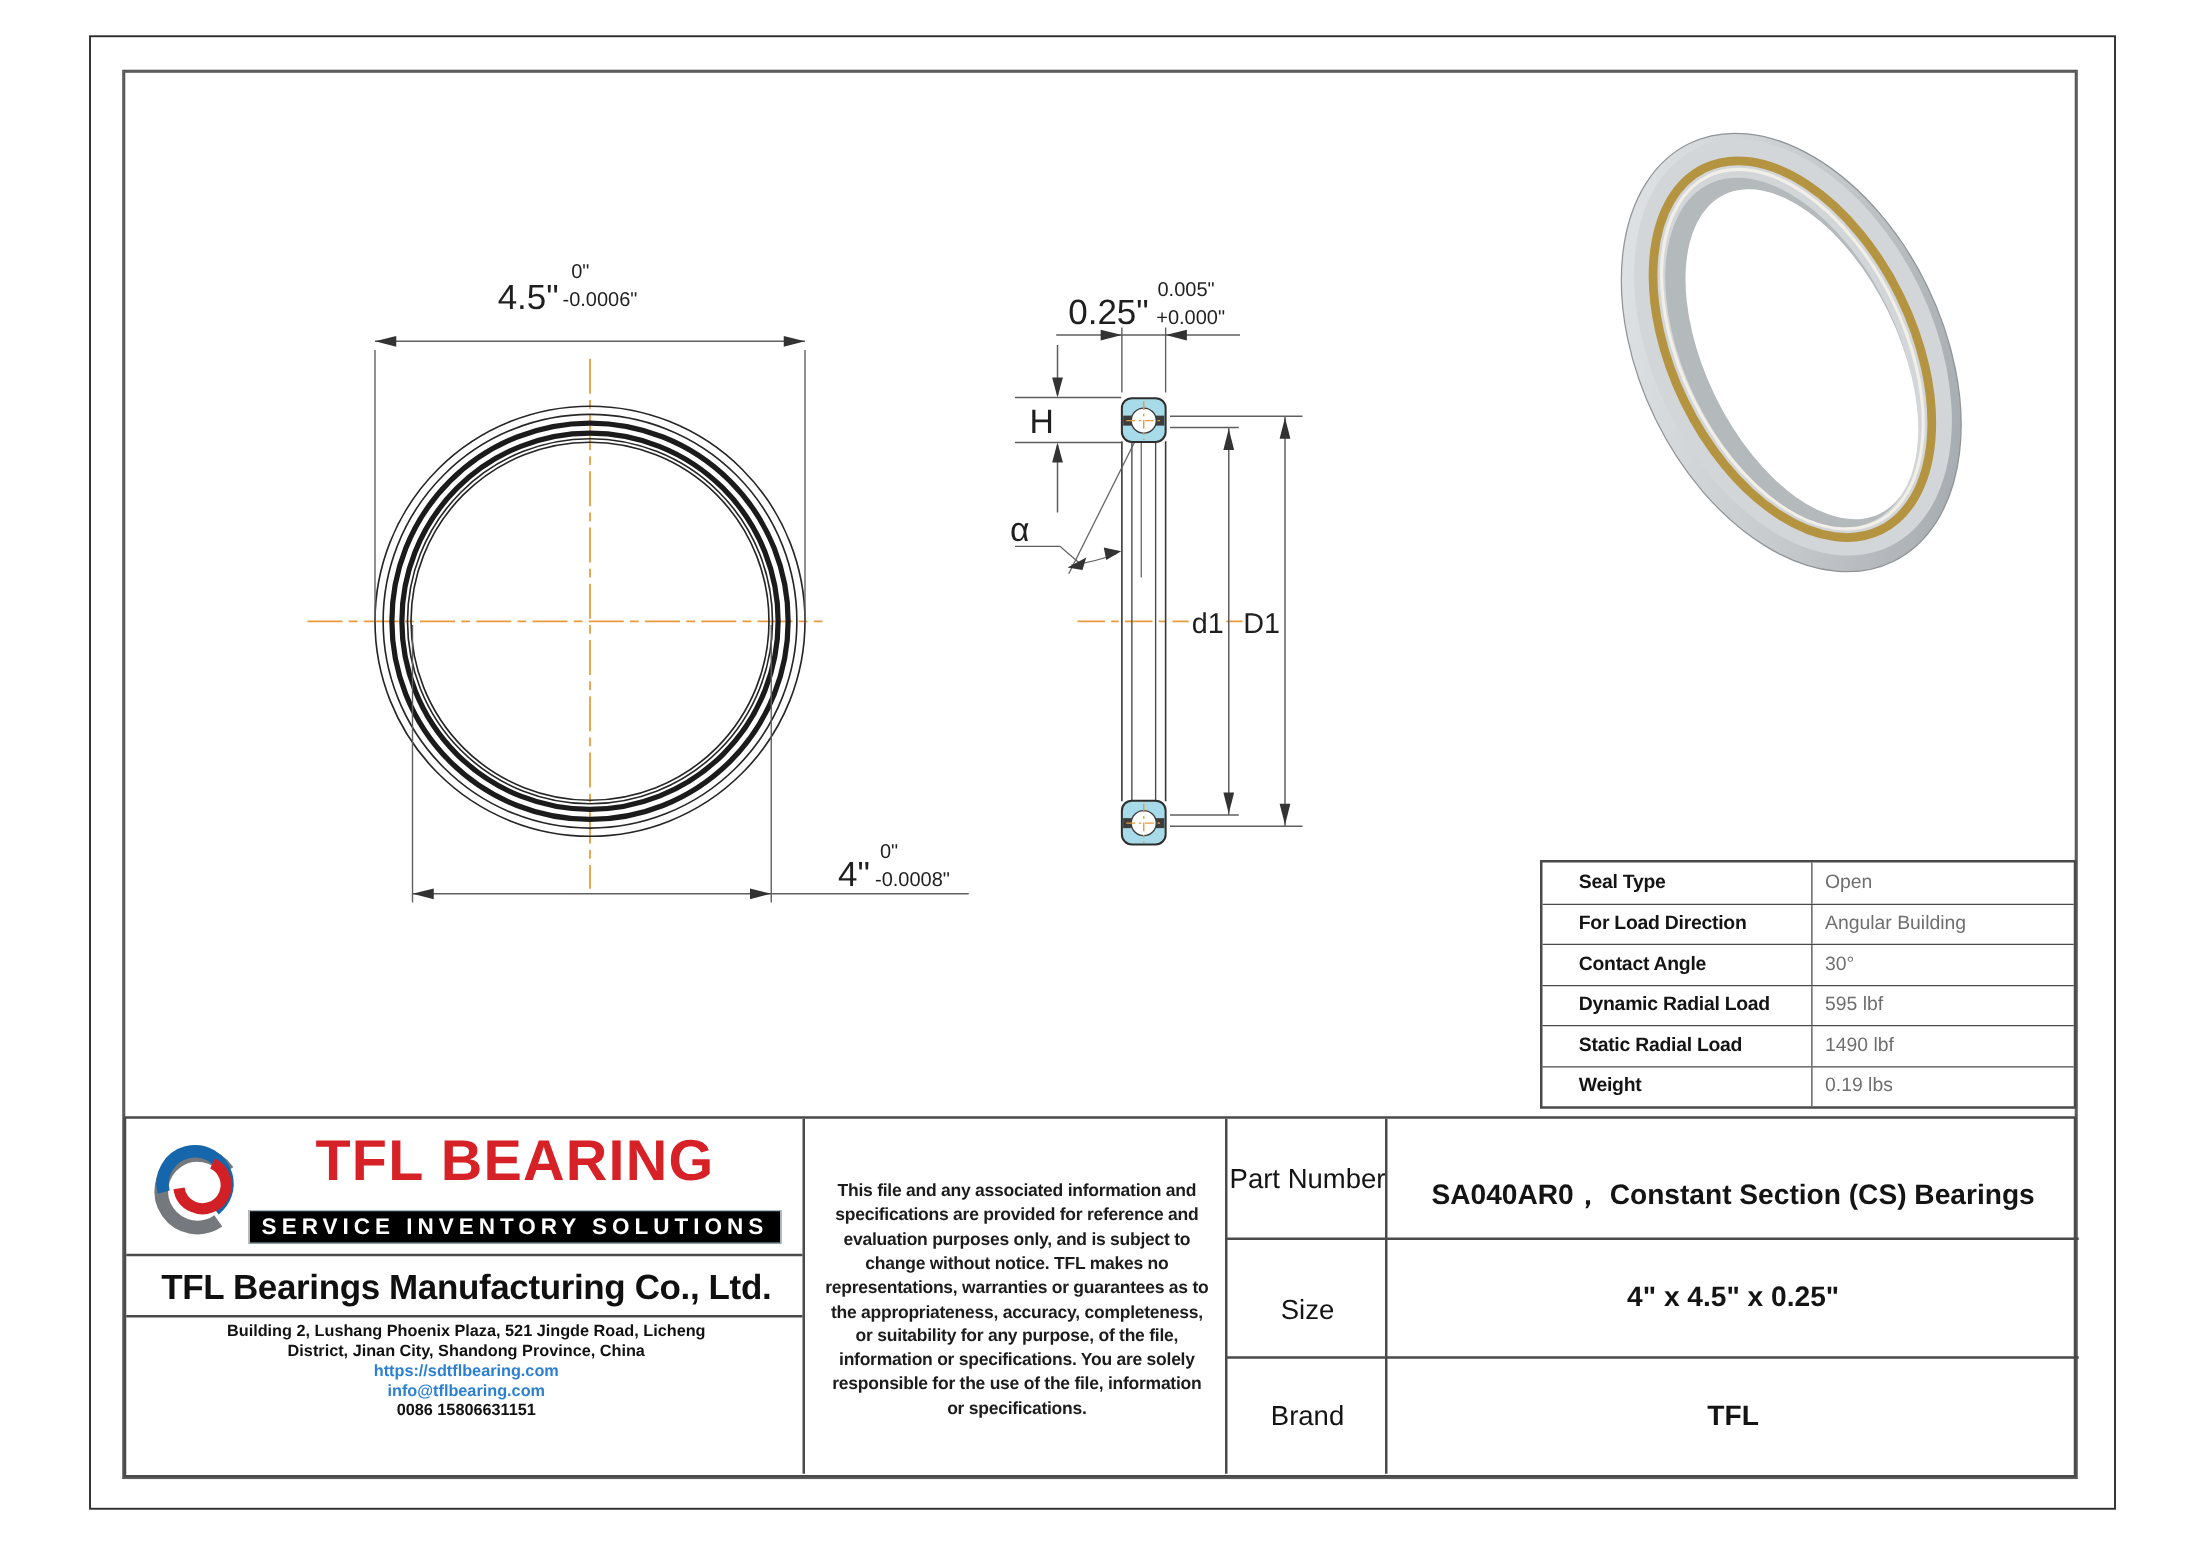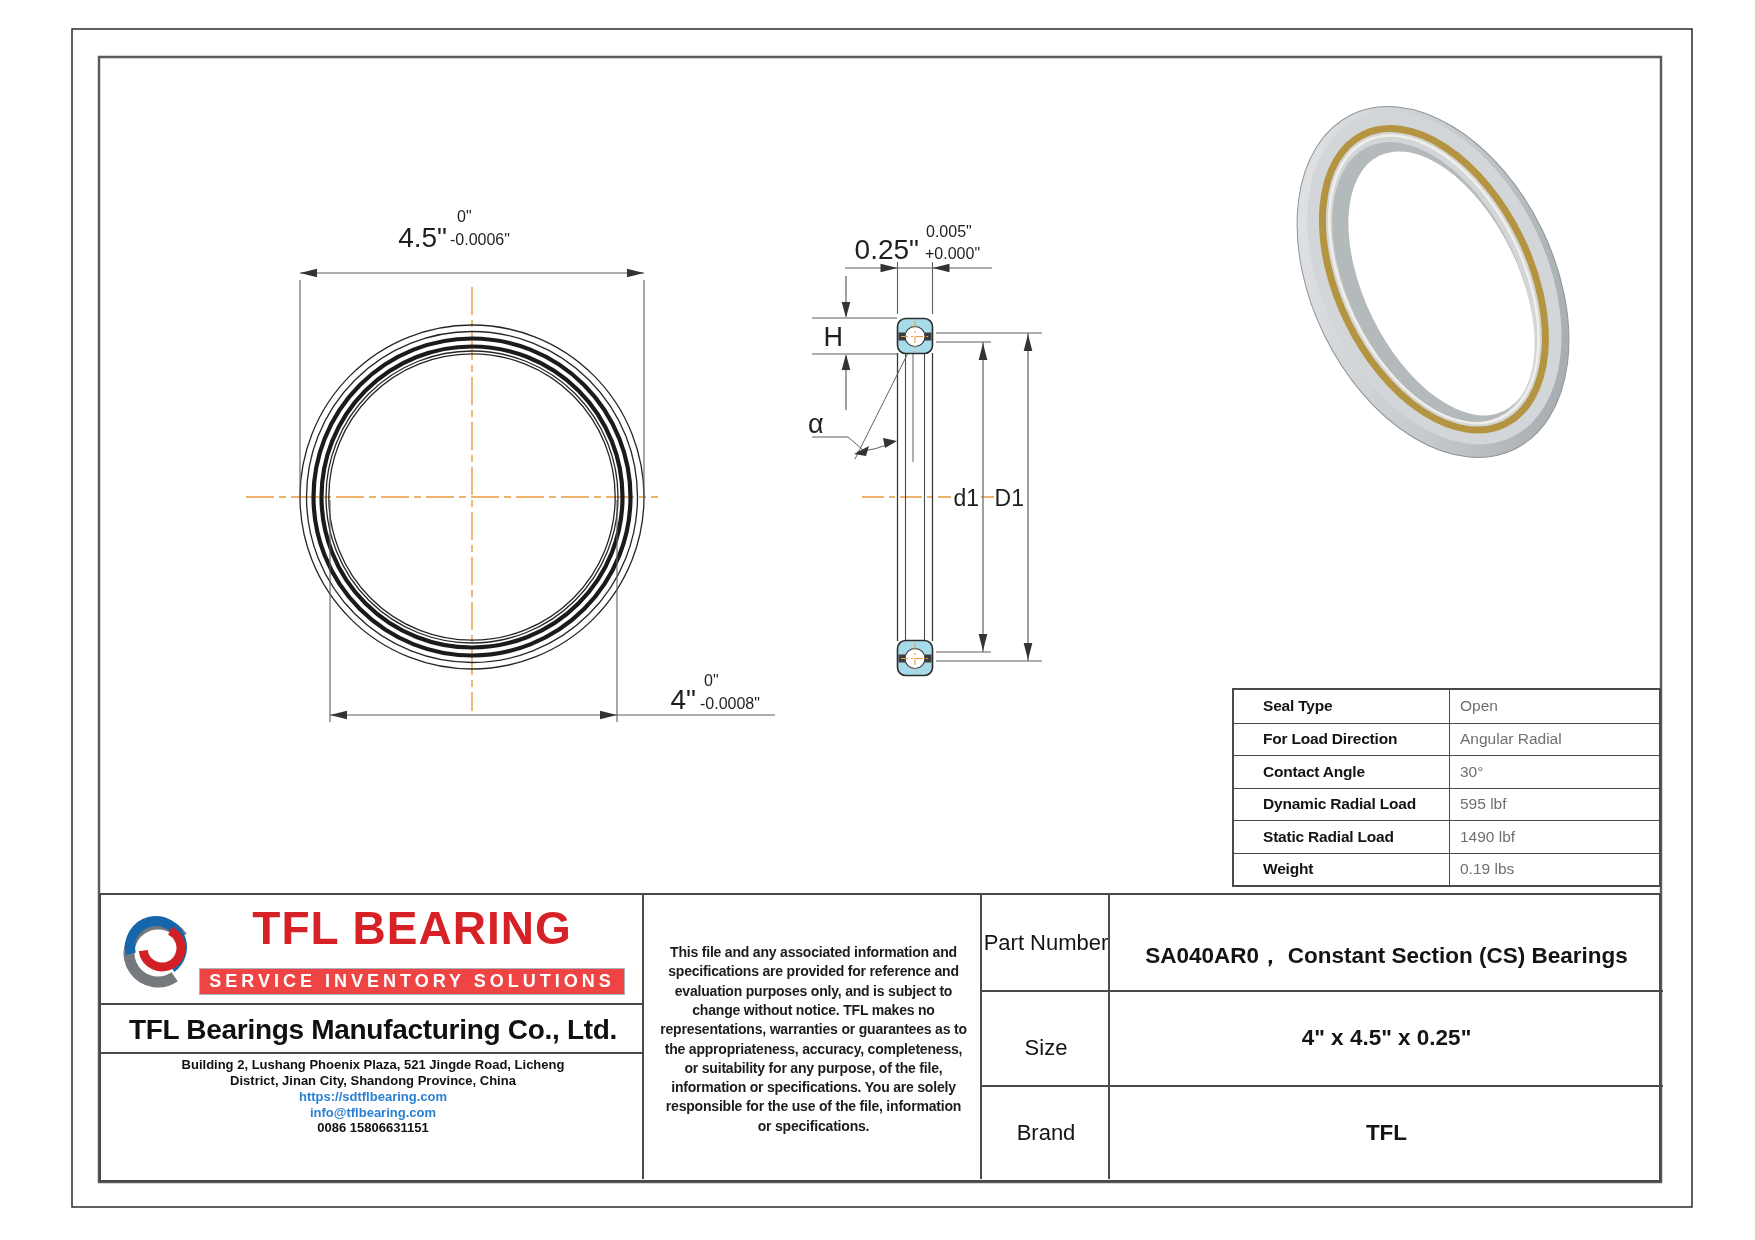--- a/index.html
+++ b/index.html
@@ -20,21 +20,21 @@
   
   .title-block{position:absolute;left:99px;top:893px;width:1562px;height:289px;
     border:2.5px solid #4a4a4a;box-sizing:border-box;}
   .tb-line{position:absolute;background:#4a4a4a;}
   .tb-cell{position:absolute;box-sizing:border-box;}
 
   .logo-wrap{left:0;top:0;width:544px;height:110px;display:flex;align-items:center;
     justify-content:center;}
   .logo-text-col{display:flex;flex-direction:column;align-items:center;}
   .logo-title{font-size:46px;font-weight:bold;color:#d62127;letter-spacing:1px;line-height:1;}
-  .logo-tagline{margin-top:17px;background:#ef4444;color:#fff;font-weight:bold;font-size:18px;
+  .logo-tagline{margin-top:17px;background:#000000;color:#fff;font-weight:bold;font-size:18px;
     letter-spacing:4px;padding:2px 9px;border:1px solid #a9b6c0;white-space:nowrap;}
 
   .company-name{left:0;top:110px;width:544px;height:49px;display:flex;align-items:center;
     justify-content:center;font-size:28px;font-weight:bold;color:#101010;letter-spacing:-0.3px;}
   .company-info{left:0;top:159px;width:544px;height:164px;text-align:center;font-weight:bold;
     font-size:13px;color:#111;line-height:1.22;padding-top:3px;}
   .link-blue{color:#2b80d3;}
 
   .disclaimer-cell{left:544px;top:0;width:337px;height:289px;display:flex;align-items:center;
     justify-content:center;text-align:center;font-size:14px;font-weight:bold;color:#1c1c1c;
@@ -188,21 +188,21 @@
     </g>
   </svg>
 
   <div class="spec-table">
     <div class="spec-row">
       <div class="spec-label">Seal Type</div>
       <div class="spec-value">Open</div>
     </div>
     <div class="spec-row">
       <div class="spec-label">For Load Direction</div>
-      <div class="spec-value">Angular Radial</div>
+      <div class="spec-value">Angular Building</div>
     </div>
     <div class="spec-row">
       <div class="spec-label">Contact Angle</div>
       <div class="spec-value">30°</div>
     </div>
     <div class="spec-row">
       <div class="spec-label">Dynamic Radial Load</div>
       <div class="spec-value">595 lbf</div>
     </div>
     <div class="spec-row">

